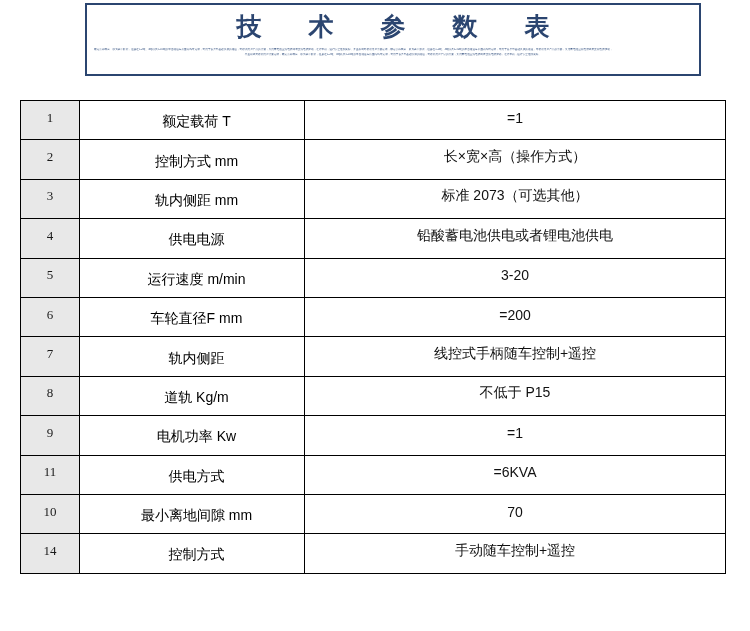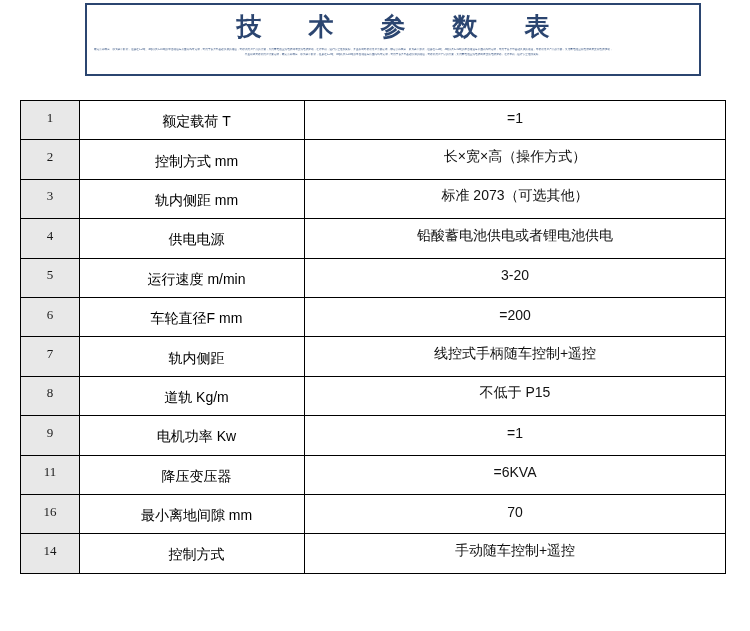--- a/index.html
+++ b/index.html
@@ -159,25 +159,25 @@
         <td class="col-label">道轨 Kg/m</td>
         <td class="col-value">不低于 P15</td>
       </tr>
       <tr>
         <td class="col-index">9</td>
         <td class="col-label">电机功率 Kw</td>
         <td class="col-value">=1</td>
       </tr>
       <tr>
         <td class="col-index">11</td>
-        <td class="col-label">降压变压器</td>
+        <td class="col-label">供电方式</td>
         <td class="col-value">=6KVA</td>
       </tr>
       <tr>
-        <td class="col-index">16</td>
+        <td class="col-index">10</td>
         <td class="col-label">最小离地间隙 mm</td>
         <td class="col-value">70</td>
       </tr>
       <tr>
         <td class="col-index">14</td>
         <td class="col-label">控制方式</td>
         <td class="col-value">手动随车控制+遥控</td>
       </tr>
     </tbody>
 </table>

